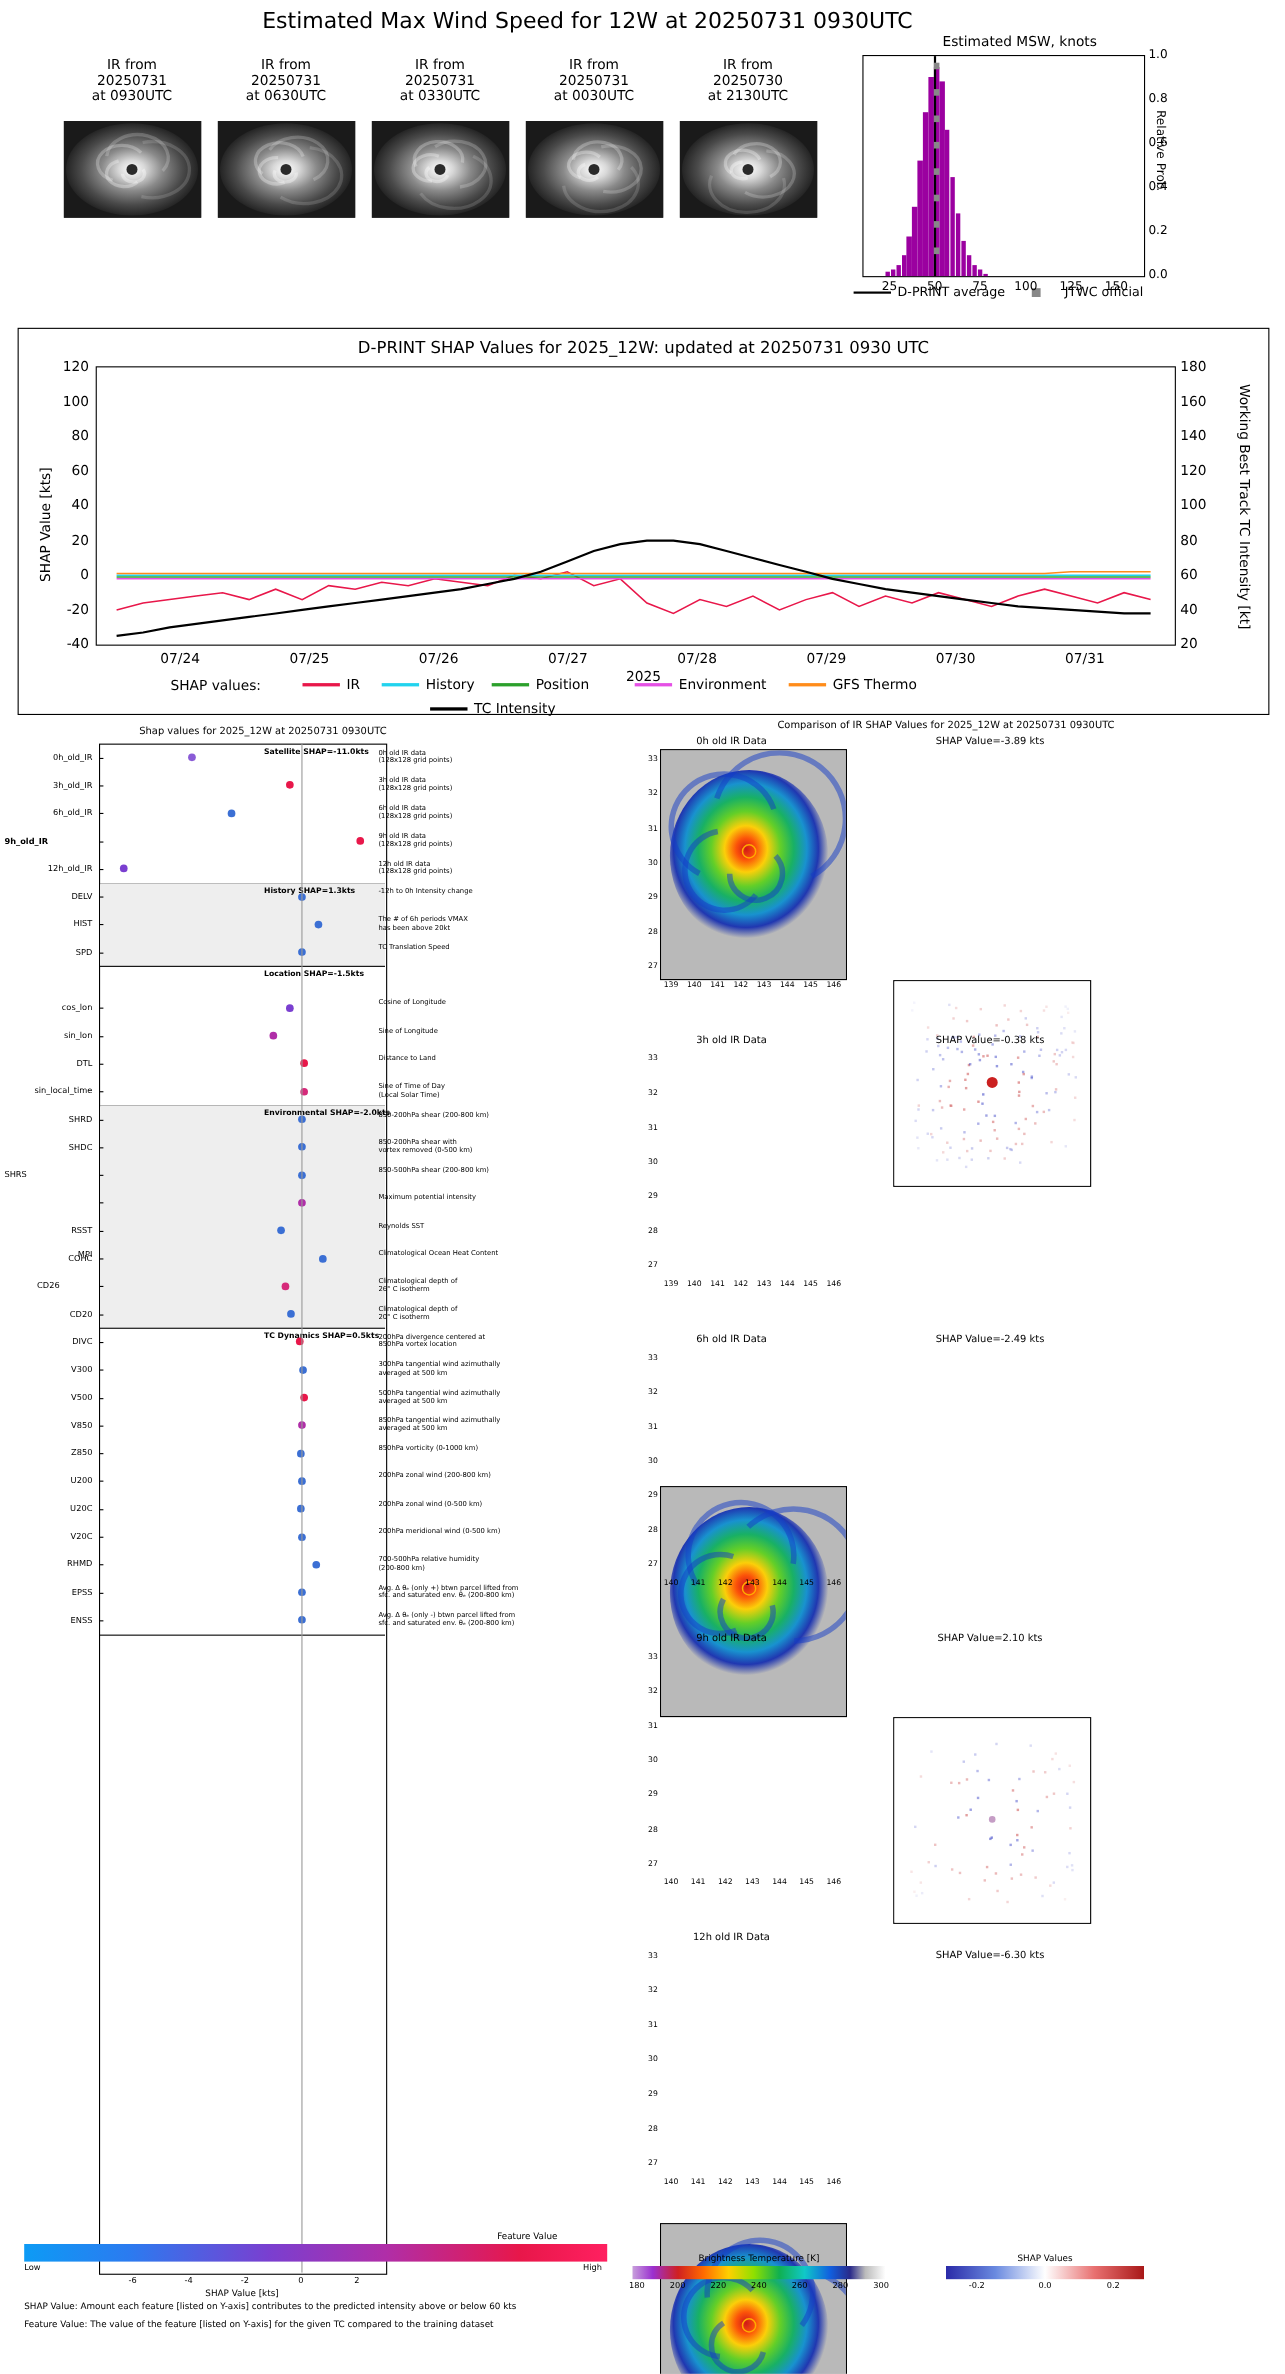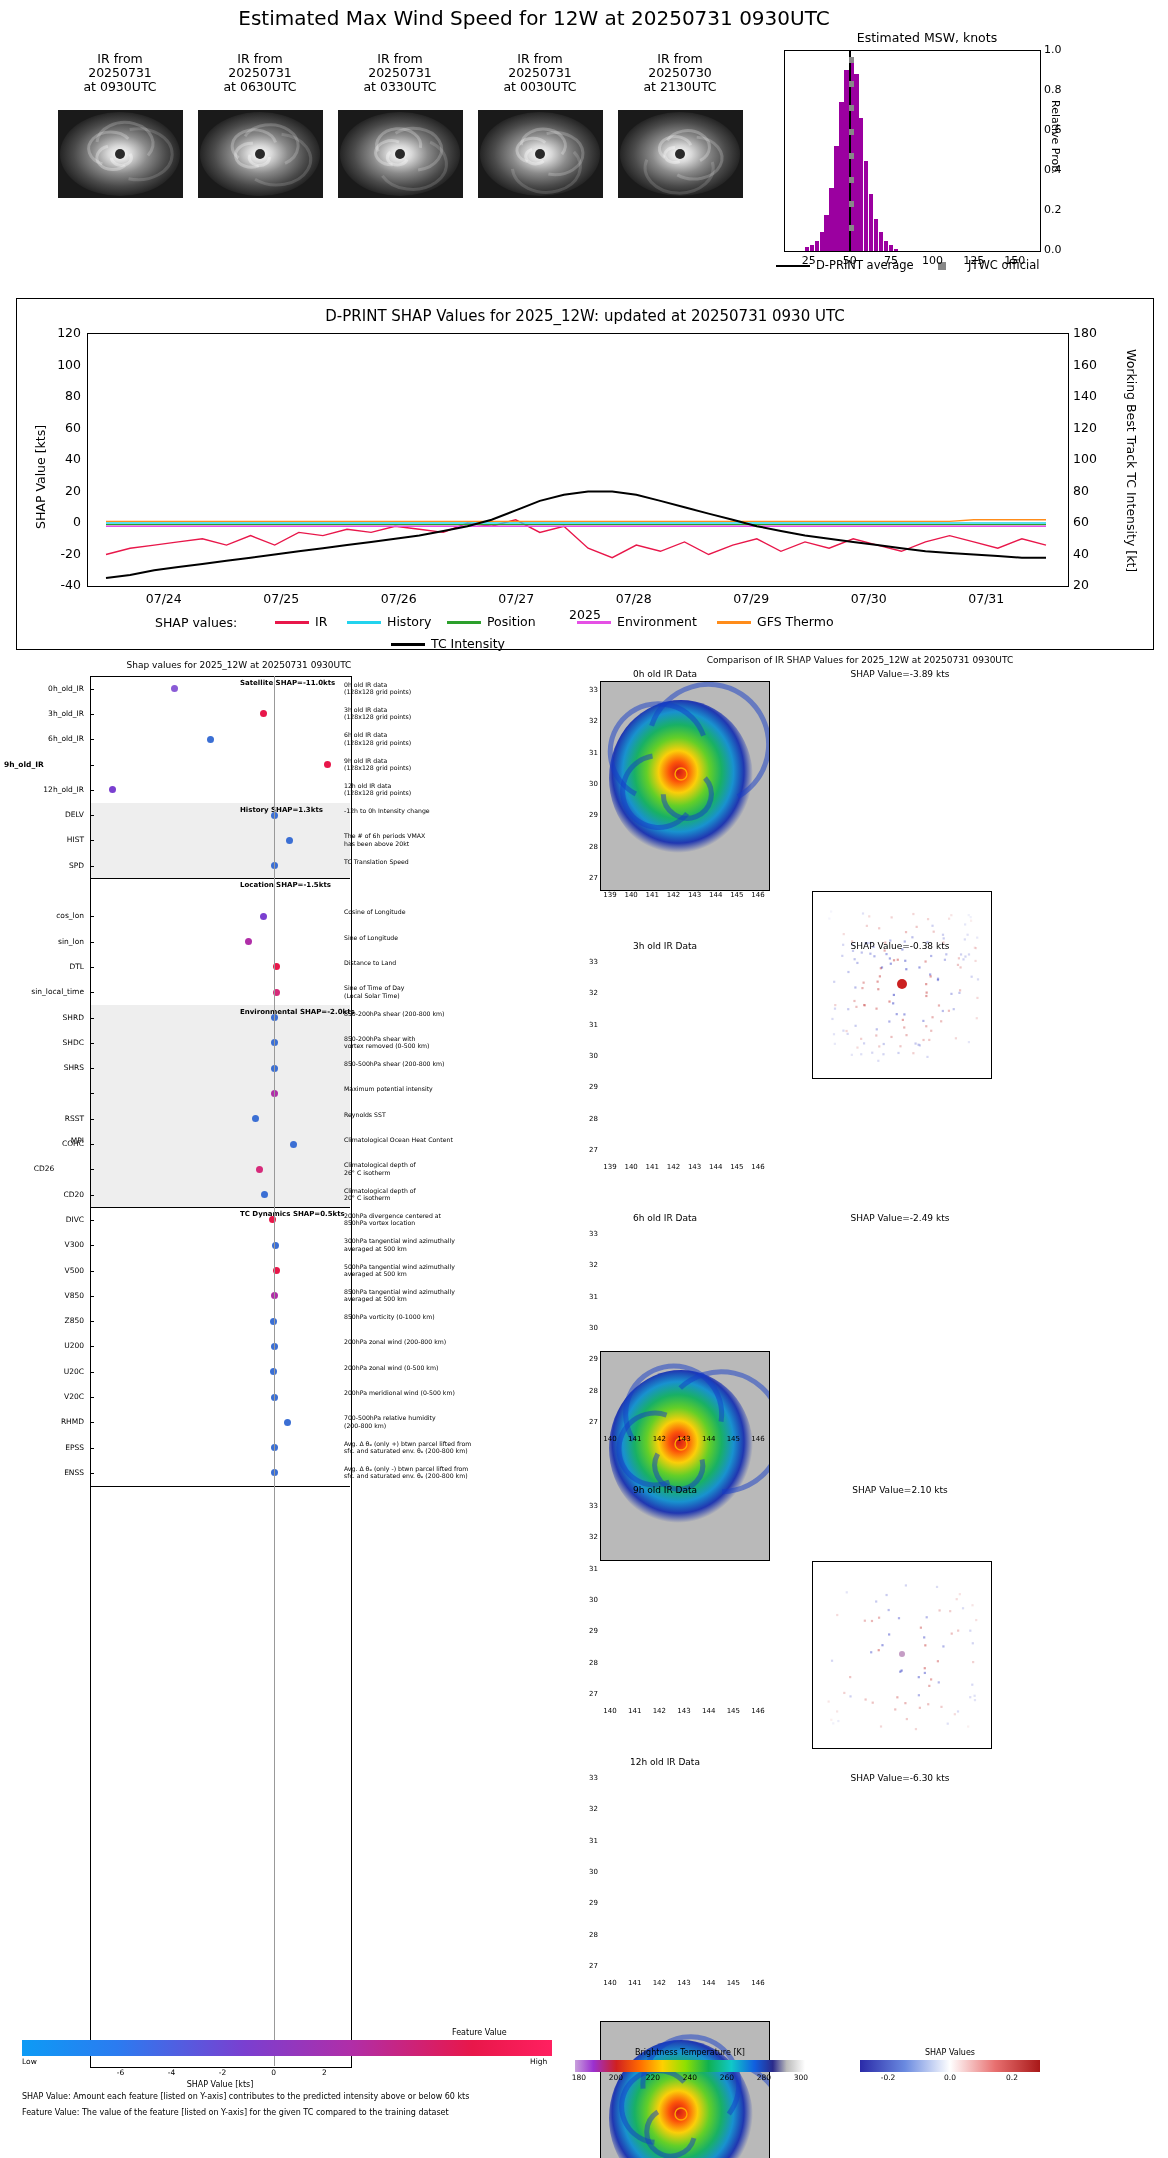--- a/index.html
+++ b/index.html
@@ -395,21 +395,21 @@
         <div class="abs" style="left:86px;top:12.65px;width:4px;height:1px;background:#000;"></div>
       </div>
       <div class="abs" style="left:0;top:354.2000000000001px;width:470px;height:25.3px;">
         <div class="abs" style="left:0;top:7.65px;width:80px;text-align:right;font-size:7.5px;">SHDC</div>
         <div class="abs" style="left:266.53921568627453px;top:9.15px;width:7px;height:7px;border-radius:50%;background:#3b6fd4;"></div>
         <div class="abs" style="left:340px;top:4.65px;width:135px;font-size:6.2px;line-height:7.4px;white-space:pre-line;">850-200hPa shear with
 vortex removed (0-500 km)</div>
         <div class="abs" style="left:86px;top:12.65px;width:4px;height:1px;background:#000;"></div>
       </div>
       <div class="abs" style="left:0;top:379.5000000000001px;width:470px;height:25.3px;">
-        <div class="abs" style="left:0;top:7.65px;width:80px;text-align:right;font-size:7.5px;">SHRS</div>
+        <div class="abs" style="left:0;top:7.65px;width:80px;text-align:left;font-size:7.5px;">SHRS</div>
         <div class="abs" style="left:266.53921568627453px;top:9.15px;width:7px;height:7px;border-radius:50%;background:#3b6fd4;"></div>
         <div class="abs" style="left:340px;top:4.65px;width:135px;font-size:6.2px;line-height:7.4px;white-space:pre-line;">850-500hPa shear (200-800 km)</div>
         <div class="abs" style="left:86px;top:12.65px;width:4px;height:1px;background:#000;"></div>
       </div>
       <div class="abs" style="left:0;top:404.8000000000001px;width:470px;height:25.3px;">
         <div class="abs" style="left:0;top:7.65px;width:80px;text-align:right;font-size:7.5px;margin-top:48px;">MPI</div>
         <div class="abs" style="left:267.30392156862746px;top:9.15px;width:7px;height:7px;border-radius:50%;background:#b02ea8;"></div>
         <div class="abs" style="left:340px;top:4.65px;width:135px;font-size:6.2px;line-height:7.4px;white-space:pre-line;">Maximum potential intensity</div>
         <div class="abs" style="left:86px;top:12.65px;width:4px;height:1px;background:#000;"></div>
       </div>

